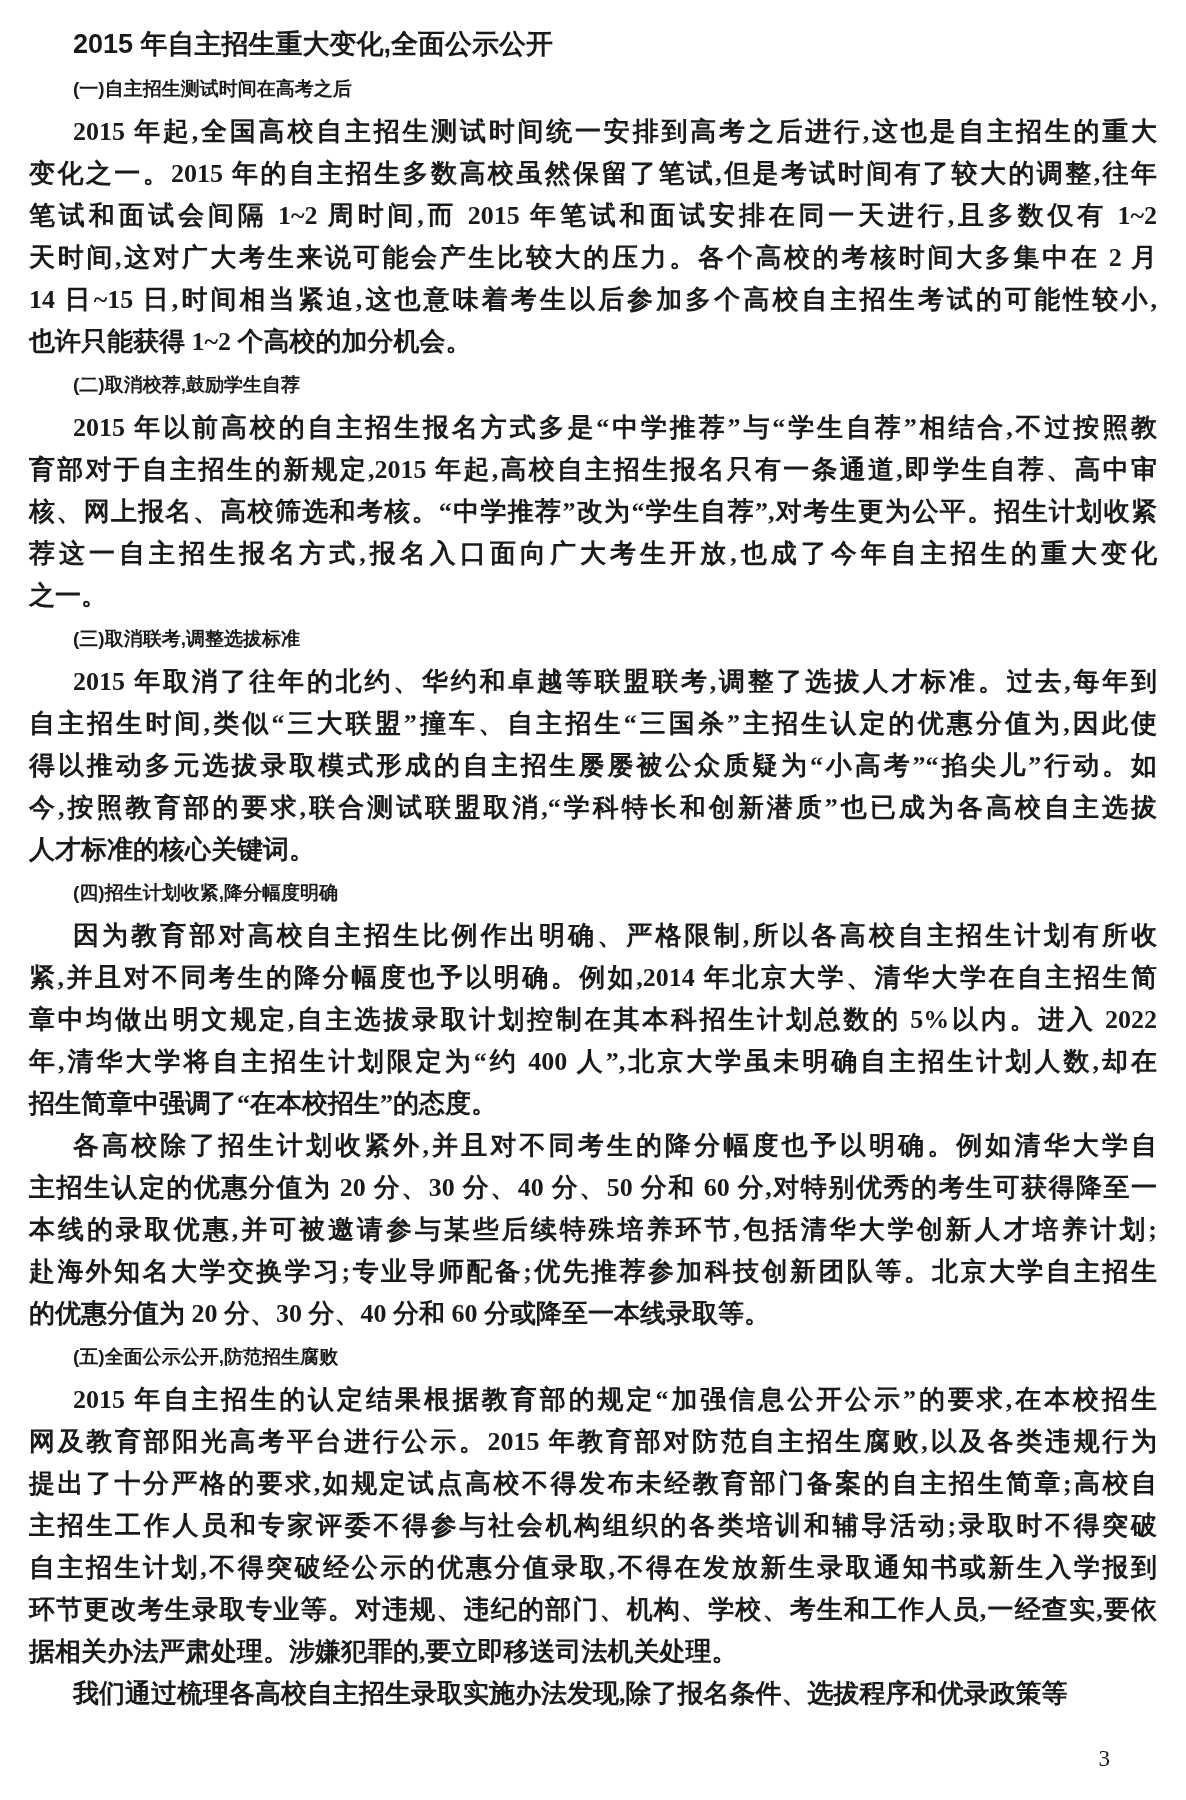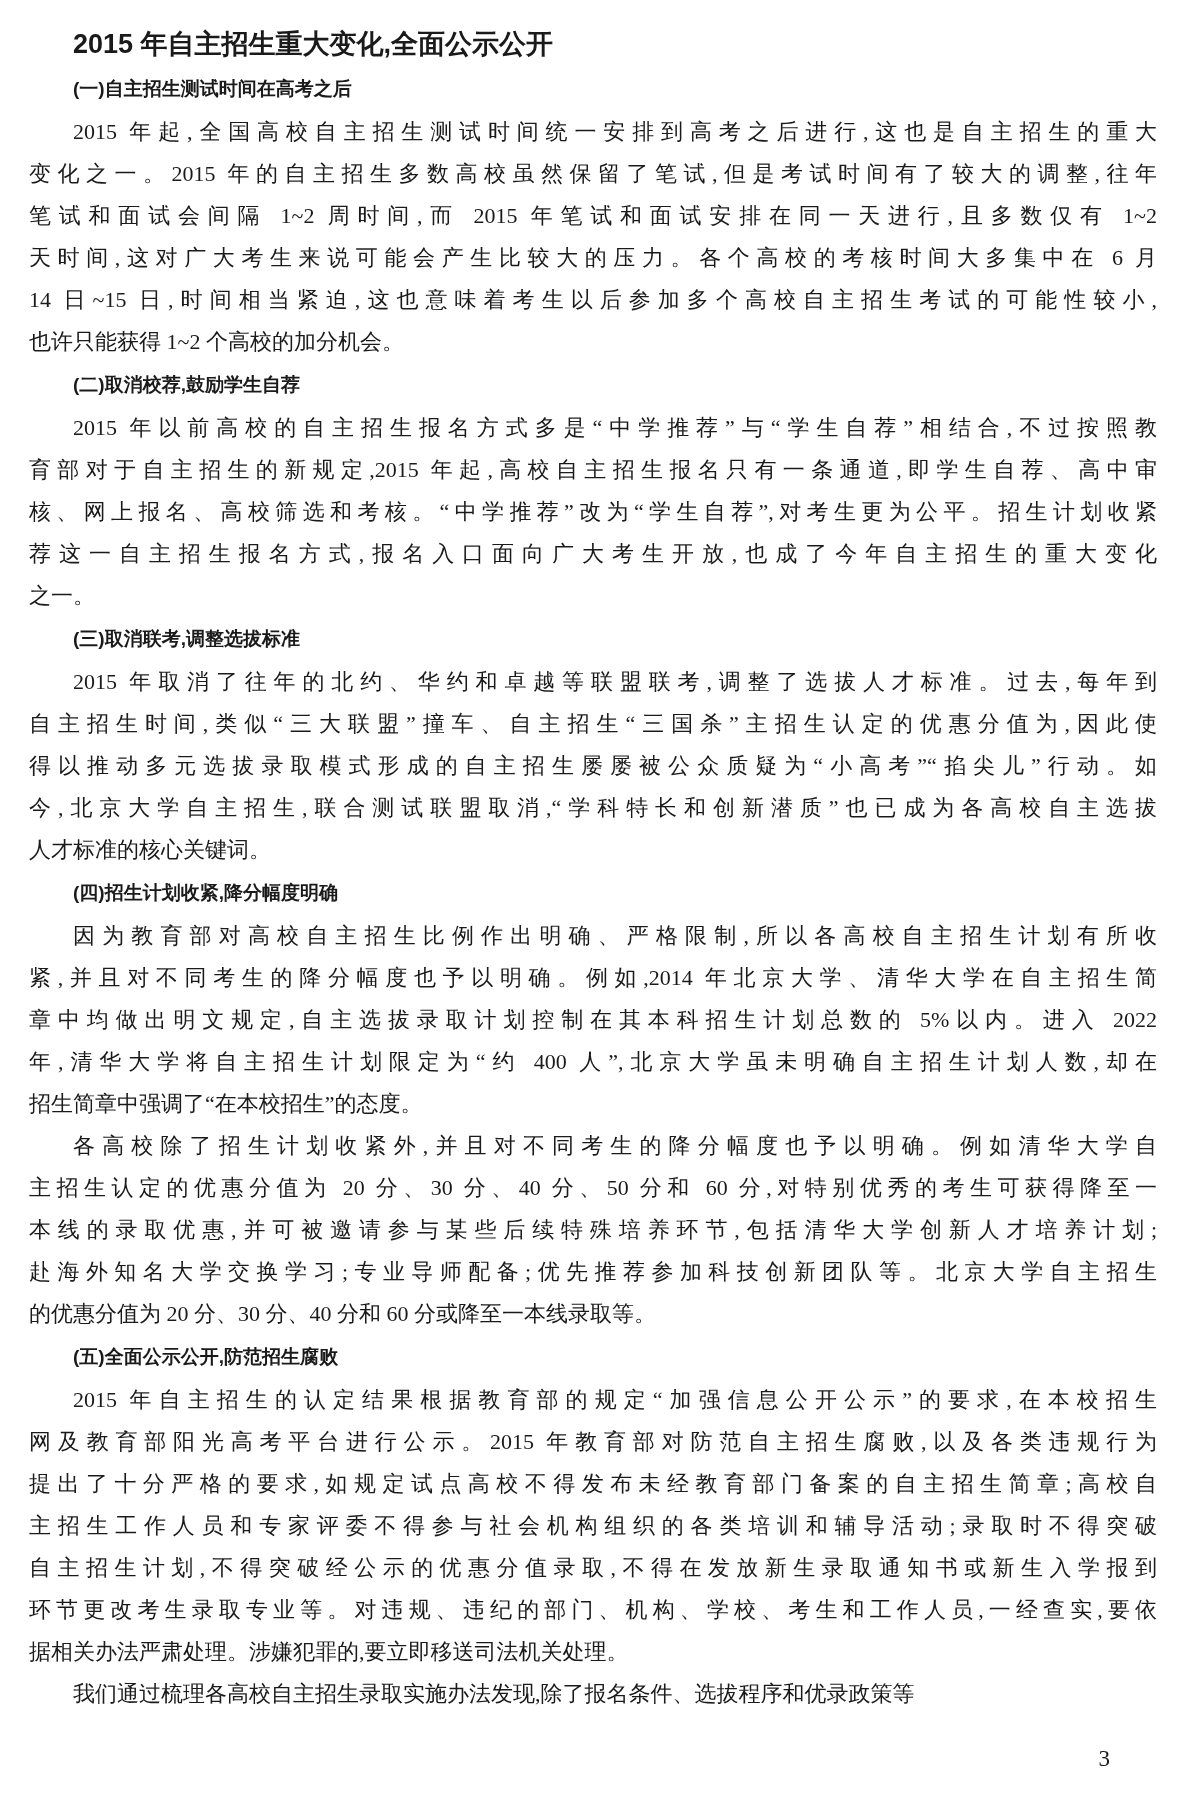--- a/index.html
+++ b/index.html
@@ -32,25 +32,26 @@
   }
   .heading {
     font-family: "Liberation Sans", "DejaVu Sans", sans-serif;
     font-weight: bold;
     font-size: 19px;
     line-height: 44px;
     text-indent: 44px;
     white-space: nowrap;
   }
   .line {
-    font-size: 22px;
+    font-size: 26px;
     line-height: 42px;
     text-align: justify;
     text-align-last: justify;
     text-justify: inter-character;
+    font-weight: bold;
   }
   .line.indent {
     text-indent: 44px;
   }
   .line.last {
     text-align-last: left;
   }
   .page-number {
     position: absolute;
     right: 76px;
@@ -64,34 +65,34 @@
 <body>
 
 <div class="page">
   <div class="text-column">
     <div class="doc-title">2015 年自主招生重大变化,全面公示公开</div>
     <div id="doc-body">
         <div class="heading">(一)自主招生测试时间在高考之后</div>
         <div class="line indent">2015 年起,全国高校自主招生测试时间统一安排到高考之后进行,这也是自主招生的重大</div>
         <div class="line">变化之一。2015 年的自主招生多数高校虽然保留了笔试,但是考试时间有了较大的调整,往年</div>
         <div class="line">笔试和面试会间隔 1~2 周时间,而 2015 年笔试和面试安排在同一天进行,且多数仅有 1~2</div>
-        <div class="line">天时间,这对广大考生来说可能会产生比较大的压力。各个高校的考核时间大多集中在 6 月</div>
+        <div class="line">天时间,这对广大考生来说可能会产生比较大的压力。各个高校的考核时间大多集中在 2 月</div>
         <div class="line">14 日~15 日,时间相当紧迫,这也意味着考生以后参加多个高校自主招生考试的可能性较小,</div>
         <div class="line last">也许只能获得 1~2 个高校的加分机会。</div>
         <div class="heading">(二)取消校荐,鼓励学生自荐</div>
         <div class="line indent">2015 年以前高校的自主招生报名方式多是“中学推荐”与“学生自荐”相结合,不过按照教</div>
         <div class="line">育部对于自主招生的新规定,2015 年起,高校自主招生报名只有一条通道,即学生自荐、高中审</div>
         <div class="line">核、网上报名、高校筛选和考核。“中学推荐”改为“学生自荐”,对考生更为公平。招生计划收紧</div>
         <div class="line">荐这一自主招生报名方式,报名入口面向广大考生开放,也成了今年自主招生的重大变化</div>
         <div class="line last">之一。</div>
         <div class="heading">(三)取消联考,调整选拔标准</div>
         <div class="line indent">2015 年取消了往年的北约、华约和卓越等联盟联考,调整了选拔人才标准。过去,每年到</div>
         <div class="line">自主招生时间,类似“三大联盟”撞车、自主招生“三国杀”主招生认定的优惠分值为,因此使</div>
         <div class="line">得以推动多元选拔录取模式形成的自主招生屡屡被公众质疑为“小高考”“掐尖儿”行动。如</div>
-        <div class="line">今,北京大学自主招生,联合测试联盟取消,“学科特长和创新潜质”也已成为各高校自主选拔</div>
+        <div class="line">今,按照教育部的要求,联合测试联盟取消,“学科特长和创新潜质”也已成为各高校自主选拔</div>
         <div class="line last">人才标准的核心关键词。</div>
         <div class="heading">(四)招生计划收紧,降分幅度明确</div>
         <div class="line indent">因为教育部对高校自主招生比例作出明确、严格限制,所以各高校自主招生计划有所收</div>
         <div class="line">紧,并且对不同考生的降分幅度也予以明确。例如,2014 年北京大学、清华大学在自主招生简</div>
         <div class="line">章中均做出明文规定,自主选拔录取计划控制在其本科招生计划总数的 5%以内。进入 2022</div>
         <div class="line">年,清华大学将自主招生计划限定为“约 400 人”,北京大学虽未明确自主招生计划人数,却在</div>
         <div class="line last">招生简章中强调了“在本校招生”的态度。</div>
         <div class="line indent">各高校除了招生计划收紧外,并且对不同考生的降分幅度也予以明确。例如清华大学自</div>
         <div class="line">主招生认定的优惠分值为 20 分、30 分、40 分、50 分和 60 分,对特别优秀的考生可获得降至一</div>
         <div class="line">本线的录取优惠,并可被邀请参与某些后续特殊培养环节,包括清华大学创新人才培养计划;</div>

